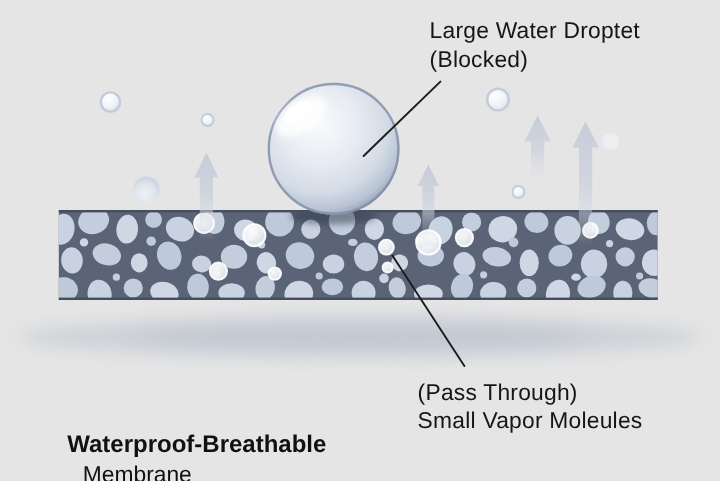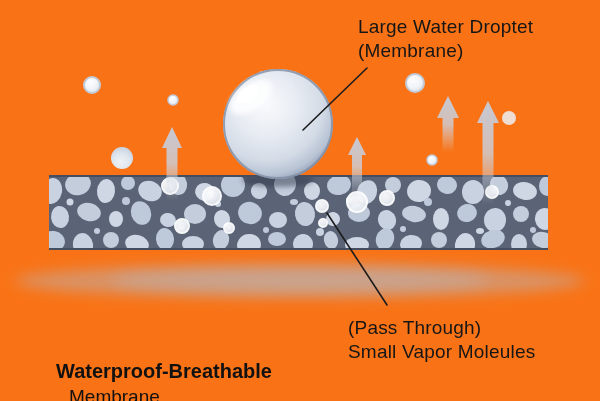--- a/index.html
+++ b/index.html
@@ -1,18 +1,18 @@
 <!DOCTYPE html>
 <html><head>
 <meta charset="utf-8">
 <style>
   html,body{margin:0;padding:0;background:#ffffff;}
   .stage{
     position:relative;width:600px;height:401px;overflow:hidden;
-    background:#f97316;font-family:"Liberation Sans",sans-serif;
+    background:#e5e5e5;font-family:"Liberation Sans",sans-serif;
   }
   .stage svg{position:absolute;left:0;top:0;}
   .label{
     position:absolute;color:#161616;font-size:19px;line-height:24px;
     letter-spacing:0.2px;white-space:nowrap;
   }
   .title{position:absolute;color:#111;white-space:nowrap;margin-top:28px;}
   .title .t1{font-weight:bold;font-size:20px;line-height:26px;}
   .title .t2{font-size:19px;line-height:26px;padding-left:13px;}
 </style>
@@ -157,21 +157,21 @@
       <circle cx="122" cy="158" r="11" fill="url(#gSoft)"></circle>
       <circle cx="415" cy="83" r="9" fill="url(#gBubble)" stroke="#c2cbd9" stroke-width="2"></circle>
       <circle cx="432" cy="160" r="5" fill="url(#gBubble)" stroke="#c2cbd9" stroke-width="1.5"></circle>
       <circle cx="509" cy="118" r="7" fill="#edf0f5" opacity="0.85"></circle>
       <line x1="367" y1="68" x2="303" y2="130" stroke="#1c1c1c" stroke-width="1.6" stroke-linecap="round"></line>
       <line x1="327" y1="213" x2="387" y2="305" stroke="#1c1c1c" stroke-width="1.6" stroke-linecap="round"></line>
     </svg>
 
   <div class="label" style="left:358px;top:15px;">
     <div>Large Water Droptet</div>
-    <div>(Membrane)</div>
+    <div>(Blocked)</div>
   </div>
 
   <div class="label" style="left:348px;top:316px;">
     <div>(Pass Through)</div>
     <div>Small Vapor Moleules</div>
   </div>
 
   <div class="title" style="left:56px;top:330px;">
     <div class="t1">Waterproof-Breathable</div>
     <div class="t2">Membrane</div>

